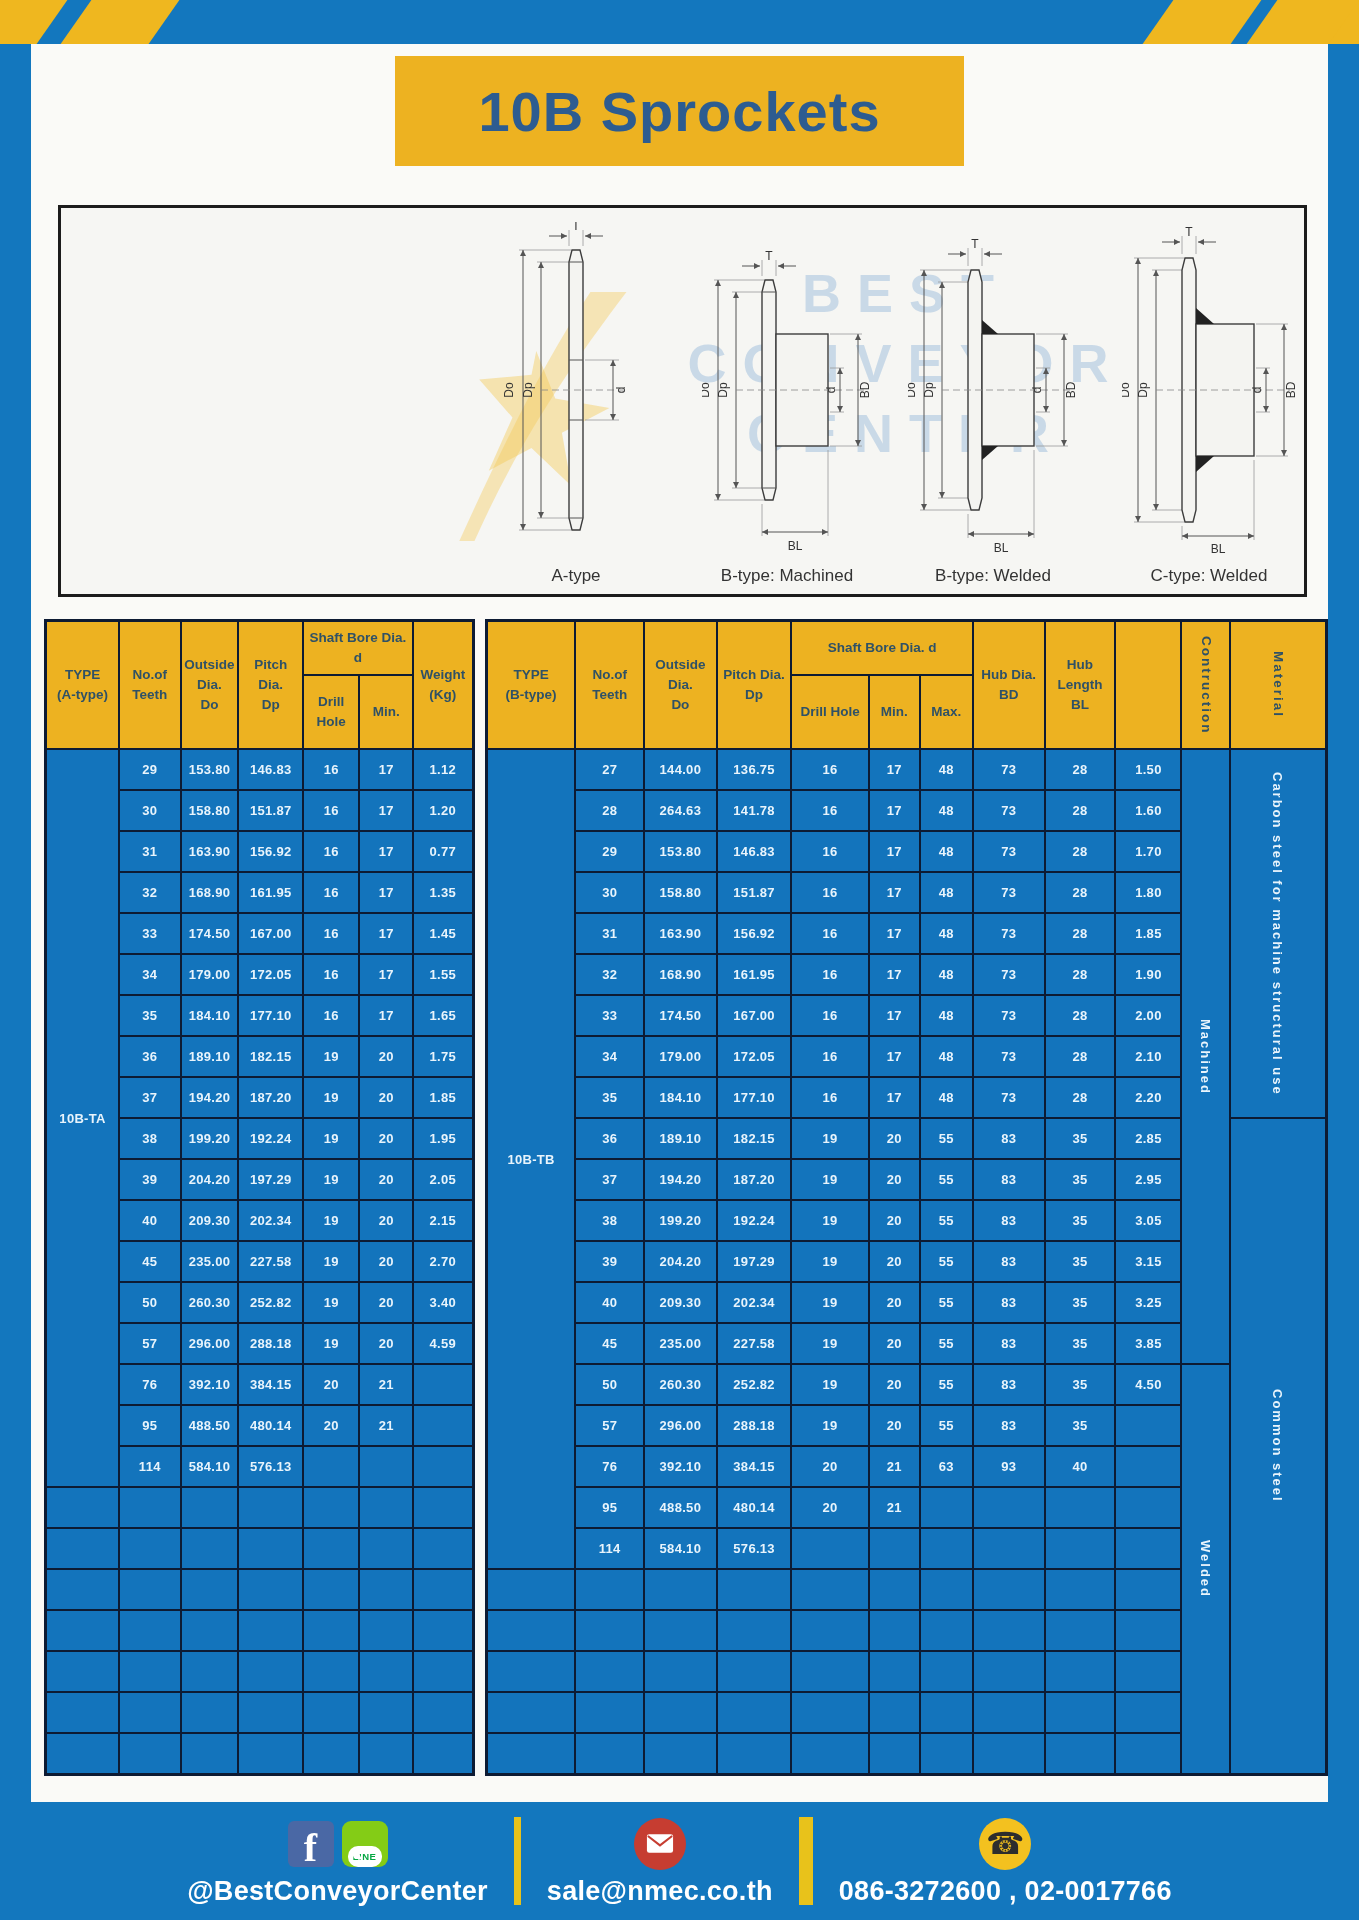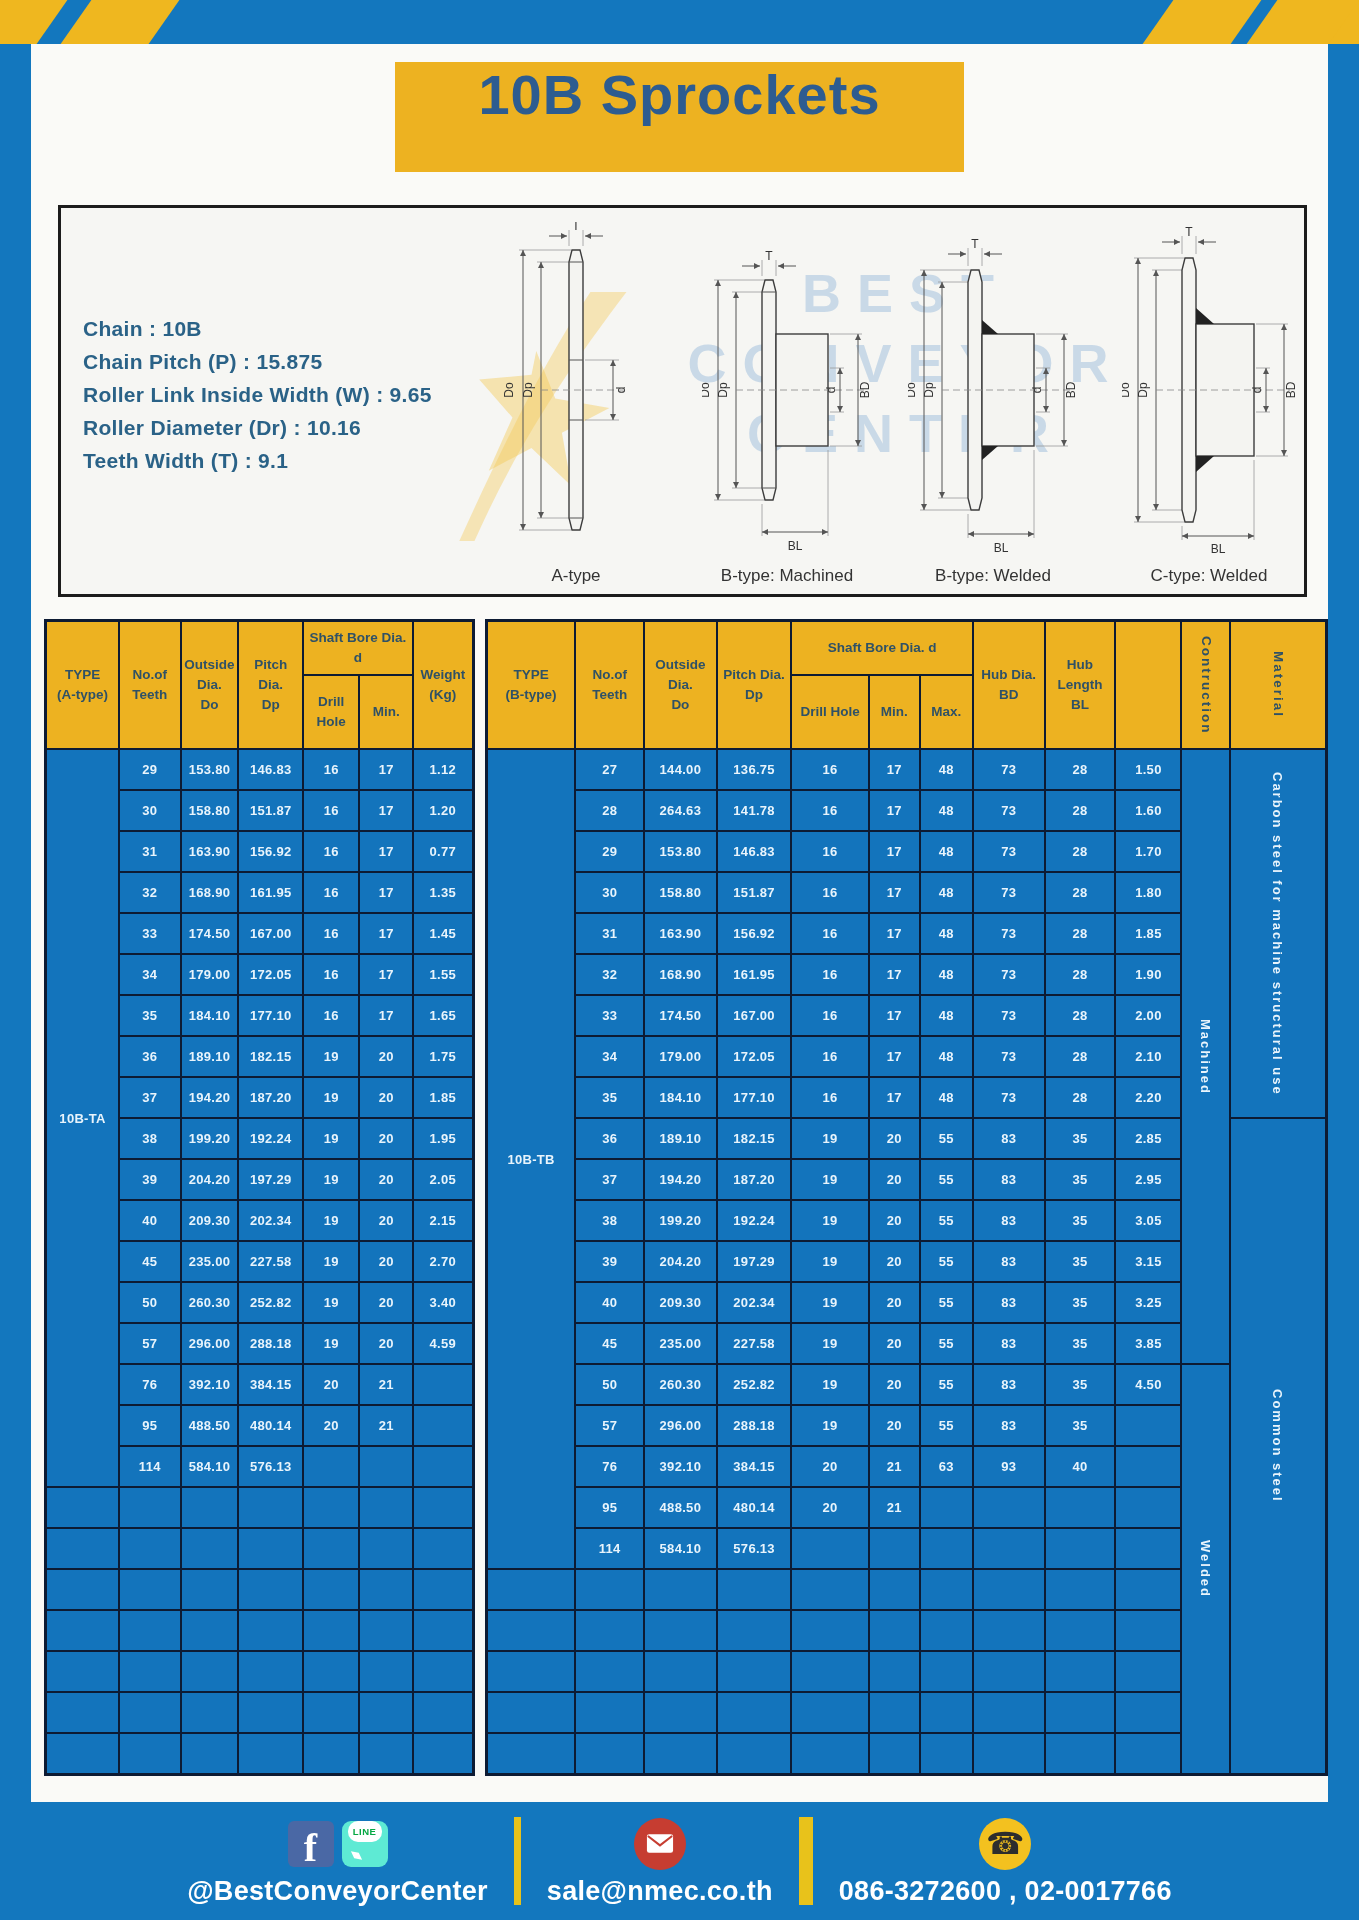--- a/index.html
+++ b/index.html
@@ -6,21 +6,21 @@
   body{font-family:"Liberation Sans", sans-serif; background:#e8e8e8;}
   .page{position:relative;width:1359px;height:1920px;background:#1377BE;overflow:hidden;}
 
   
   .top-bar{position:absolute;top:0;left:0;width:100%;height:44px;background:#1377BE;overflow:hidden;}
   .stripe{position:absolute;top:-8px;height:60px;width:88px;background:#EFB71F;transform:skewX(-35deg);}
 
   
   .content{position:absolute;left:31px;top:44px;width:1297px;height:1758px;background:#FAFAF7;}
 
-  .title-box{margin:18px auto 0;width:569px;height:110px;background:#EDB221;display:flex;align-items:flex-start;justify-content:center;}
+  .title-box{margin:12px auto 0;width:569px;height:110px;background:#EDB221;display:flex;align-items:center;justify-content:center;}
   .title-box h1{margin:0;font-size:56px;font-weight:bold;color:#2D5C90;letter-spacing:1px;}
 
   
   .panel{position:absolute;left:27px;top:161px;width:1243px;height:386px;background:#F6F6F3;border:3px solid #1c1c1c;}
   .specs{position:absolute;left:22px;top:104px;color:#2A6287;font-weight:bold;font-size:21px;line-height:33px;letter-spacing:.3px;white-space:nowrap;}
   .watermark{position:absolute;left:545px;top:50px;width:600px;text-align:center;color:rgba(128,172,212,.38);font-weight:bold;line-height:1.3;pointer-events:none;}
   .watermark div{font-size:54px;letter-spacing:16px;}
   .wm-swoosh{position:absolute;left:385px;top:55px;pointer-events:none;}
   .drawing{position:absolute;top:14px;}
   .drawing svg{display:block;}
@@ -41,21 +41,21 @@
   .vert{writing-mode:vertical-rl;letter-spacing:2px;}
   th.vert{padding:4px 0;}
 
   
   .footer{position:absolute;left:0;top:1802px;width:100%;height:118px;background:#1377BE;display:flex;align-items:center;justify-content:center;}
   .fgroup{display:flex;flex-direction:column;align-items:center;margin:0 26px;}
   .ficons{display:flex;gap:8px;align-items:center;height:56px;}
   .ftext{color:#fff;font-weight:bold;font-size:27px;margin-top:4px;white-space:nowrap;letter-spacing:.3px;}
   .fdivider{width:7px;height:88px;background:#E8C21B;align-self:center;}
   .fb-icon{width:46px;height:46px;background:#4A68A5;border-radius:6px;color:#fff;font-size:40px;font-weight:bold;font-family:"Liberation Serif",serif;display:flex;align-items:flex-end;justify-content:center;line-height:.95;overflow:hidden;}
-  .line-icon{width:46px;height:46px;background:#5eead4;border-radius:9px;display:flex;align-items:flex-start;justify-content:center;position:relative;}
+  .line-icon{width:46px;height:46px;background:#84cc16;border-radius:9px;display:flex;align-items:flex-end;justify-content:center;position:relative;}
   .line-bubble{width:34px;height:21px;background:#fff;border-radius:10px;color:#06A743;font-size:9.5px;font-weight:bold;display:flex;align-items:center;justify-content:center;letter-spacing:.5px;}
   .line-bubble:after{content:"";position:absolute;left:11px;bottom:8px;width:7px;height:7px;background:#fff;transform:skewX(35deg) rotate(12deg);}
   .round-icon{width:52px;height:52px;border-radius:50%;display:flex;align-items:center;justify-content:center;}
   .mail-bg{background:#C63D31;}
   .globe-bg{background:#2FA3D9;border:3px solid #fff;box-sizing:border-box;}
   .phone-bg{background:#F3C11F;}
   .phone-glyph{font-family:"DejaVu Sans",sans-serif;font-size:31px;color:#2d2d2d;line-height:1;}
 </style>
 </head>
 <body>
@@ -82,27 +82,20 @@
         <path d="M30 290 C70 200 120 120 190 28 L152 28 C98 110 55 200 14 290 Z" fill="rgba(244,200,82,0.38)"></path>
         <polygon points="95,90 115,140 172,150 122,176 132,232 90,192 45,216 70,160 35,120 90,115" fill="rgba(244,200,82,0.42)"></polygon>
       </svg>
 
       <div class="watermark">
         <div>BEST</div>
         <div>CONVEYOR</div>
         <div>CENTER</div>
       </div>
 
-      <div class="specs">
-        <div>Chain  :  10B</div>
-        <div>Chain Pitch (P)  :  15.875</div>
-        <div>Roller Link Inside Width (W) : 9.65</div>
-        <div>Roller Diameter (Dr)  : 10.16</div>
-        <div>Teeth Width (T)  :  9.1</div>
-      </div>
 
       <svg width="0" height="0" style="position:absolute" aria-hidden="true">
         <defs>
           <marker id="arr" orient="auto-start-reverse" markerWidth="8" markerHeight="8" refX="6" refY="3">
             <path d="M0 0 L6 3 L0 6 Z" fill="#555"></path>
           </marker>
         </defs>
       </svg>
 
       <div class="drawing" style="left:440px">

